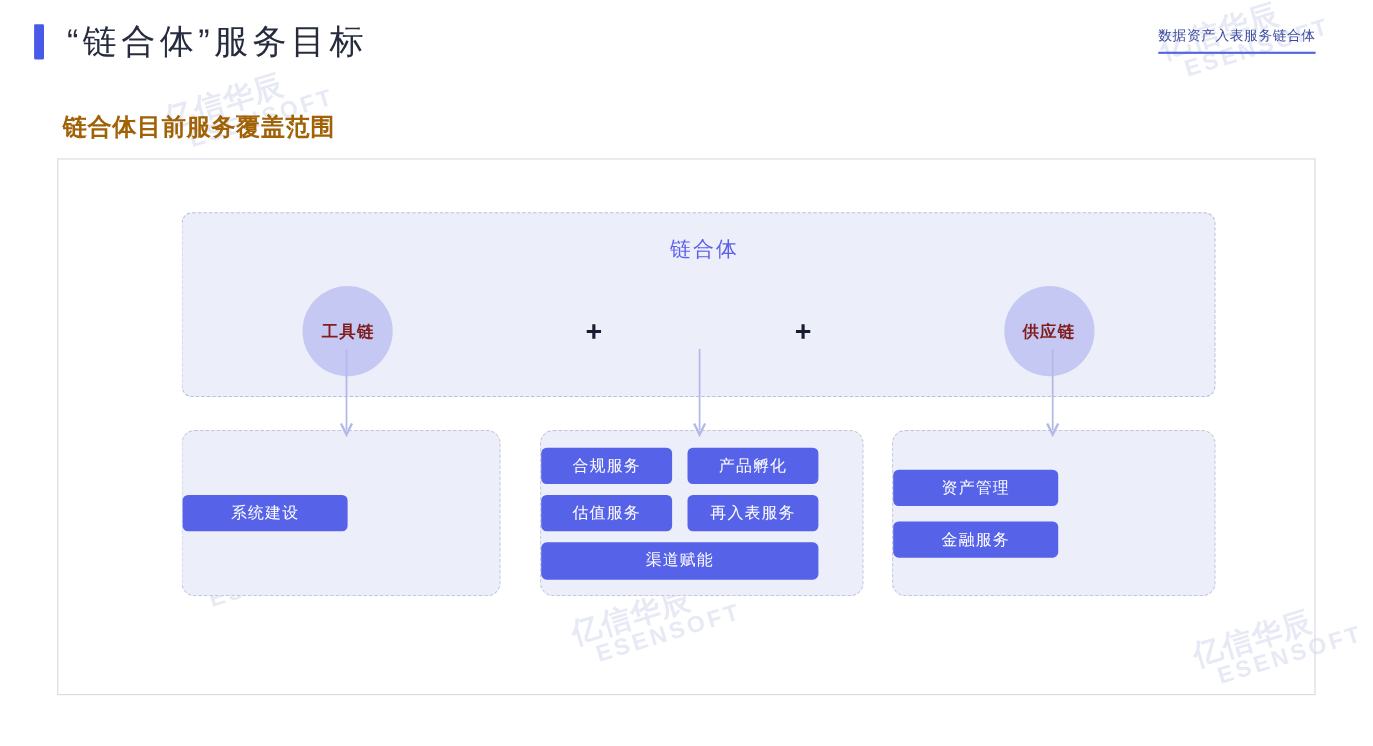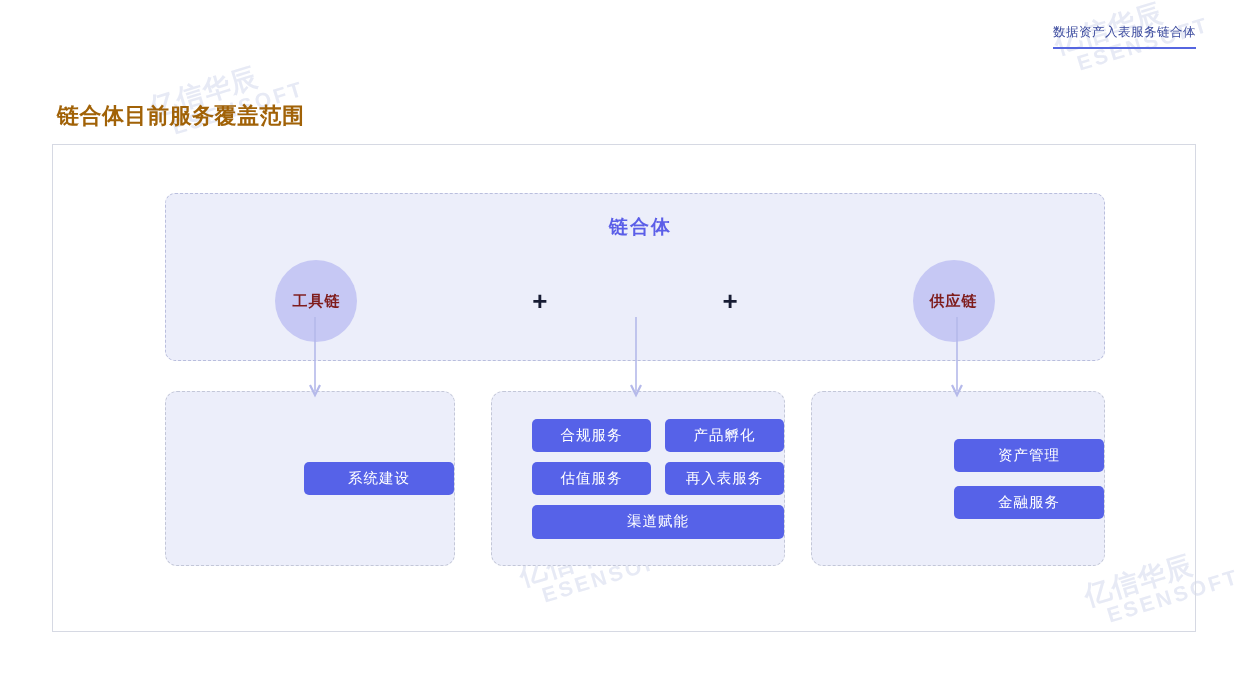--- a/index.html
+++ b/index.html
@@ -127,21 +127,21 @@
     border: 1.5px dashed #b9bedd;
     border-radius: 10px;
     box-sizing: border-box;
   }
   .group-title {
     position: absolute;
     left: 0; right: 0;
     top: 20px;
     text-align: center;
     font-size: 19px;
-    font-weight: bold;
+    font-weight: normal;
     color: #5b5ee8;
     letter-spacing: 2px;
     padding-left: 11px;
   }
   .circles-row {
     position: absolute;
     left: 0; right: 0;
     top: 62px;
     height: 90px;
     display: flex;
@@ -185,28 +185,28 @@
   .panels-row {
     position: absolute;
     left: 112px;
     top: 246px;
     width: 940px;
     height: 190px;
   }
   .panel {
     position: absolute;
     top: 0;
-    height: 175px;
+    height: 151px;
     background: #eceefa;
     border: 1.5px dashed #c3c7d8;
     border-radius: 12px;
     box-sizing: border-box;
     display: flex;
     flex-direction: column;
-    align-items: flex-end;
+    align-items: flex-start;
     justify-content: center;
   }
   .panel-left   { left: 0px;   width: 290px; }
   .panel-mid    { left: 326px; width: 294px; }
   .panel-right  { left: 646px; width: 294px; }
 
   .chip {
     background: #5662e8;
     color: #ffffff;
     border-radius: 5px;
@@ -267,20 +267,24 @@
     <span class="wm-cn">亿信华辰</span>
     <span class="wm-en">ESENSOFT</span>
   </div>
   <div class="wm" style="left:1085px; top:560px;">
     <span class="wm-cn">亿信华辰</span>
     <span class="wm-en">ESENSOFT</span>
   </div>
 </div>
 
 <div class="page-header">
+  <div class="title-wrap">
+    <div class="title-accent"></div>
+    <div class="page-title">“链合体”服务目标</div>
+  </div>
   <div class="corner-label-wrap">
     <div class="corner-label">数据资产入表服务链合体</div>
     <div class="corner-rule"></div>
   </div>
 </div>
 
 <div class="subtitle">链合体目前服务覆盖范围</div>
 
 <div class="diagram-frame">
 

